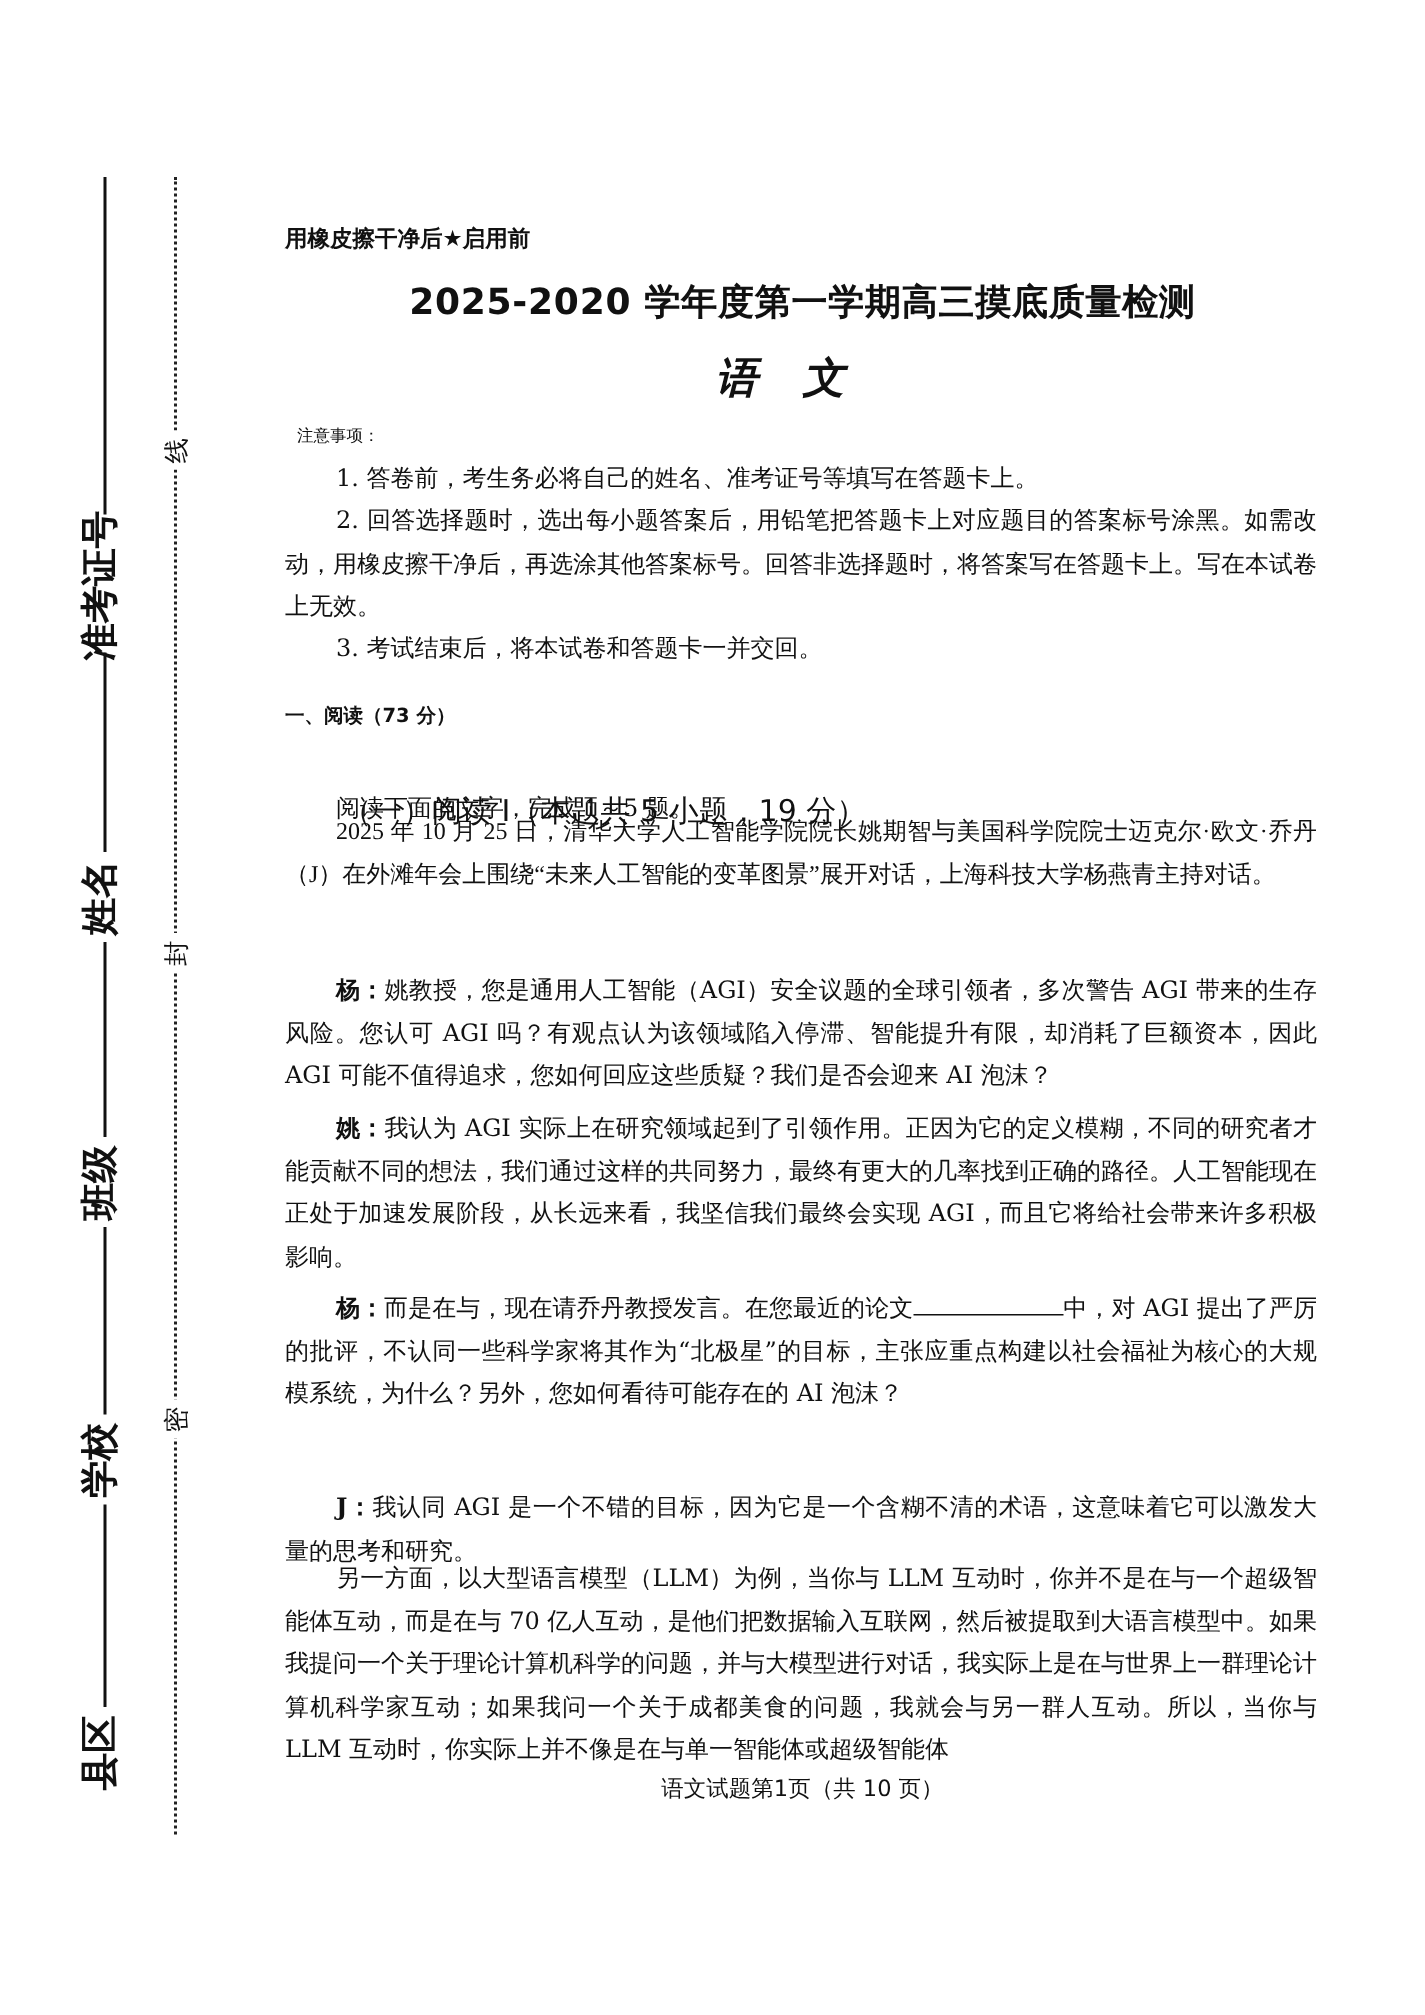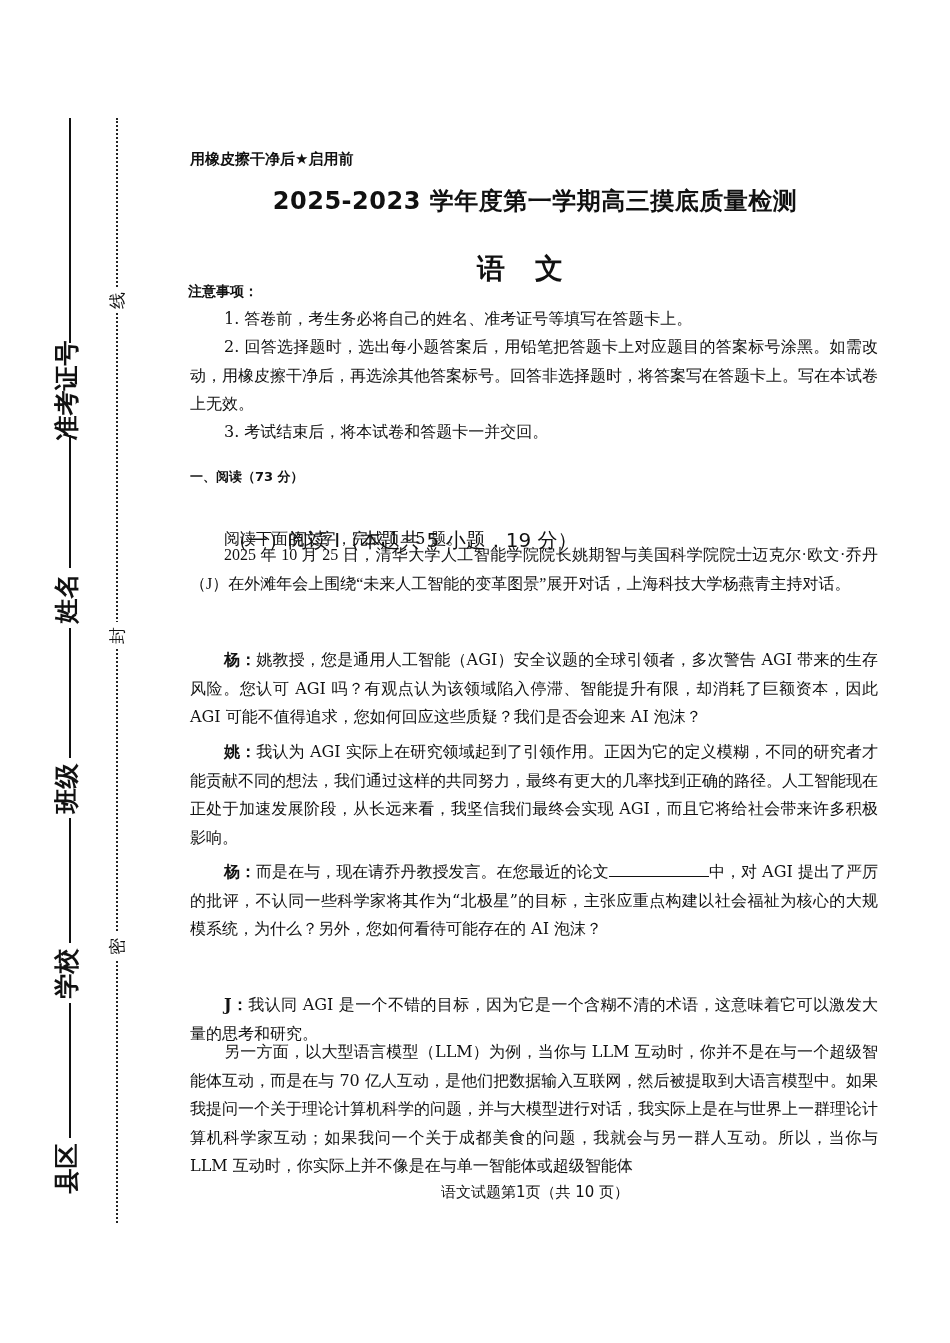--- a/index.html
+++ b/index.html
@@ -8,23 +8,23 @@
 
   
   .margin-field { position:absolute; left:52px; width:28px; display:flex; align-items:center; justify-content:center; }
   .rot { transform:rotate(-90deg); white-space:nowrap; font-family:"DejaVu Sans","Liberation Sans",sans-serif; font-size:25px; font-weight:bold; }
   .margin-line { position:absolute; left:69px; width:2px; background:#111; }
   .dotted { position:absolute; left:116px; top:118px; height:1105px; border-left:2px dotted #222; }
   .seal { position:absolute; left:104px; width:26px; height:26px; background:#fff; display:flex; align-items:center; justify-content:center; }
   .seal span { transform:rotate(-90deg); font-size:17px; font-family:"DejaVu Sans","Liberation Sans",sans-serif; }
   .conf { position:absolute; top:150px; left:190px; font-size:15px; font-weight:bold; font-family:"DejaVu Sans","Liberation Sans",sans-serif; }
   .title { position:absolute; top:185px; left:190px; width:690px; text-align:center; font-size:24px; font-weight:bold; font-family:"DejaVu Sans","Liberation Sans",sans-serif; letter-spacing:0.5px; }
-  .subject { position:absolute; top:250px; left:190px; width:690px; text-align:center; font-size:28px; font-weight:bold; letter-spacing:30px; font-family:"DejaVu Sans","Liberation Sans",sans-serif; }
+  .subject { position:absolute; top:233px; left:190px; width:690px; text-align:center; font-size:28px; font-weight:bold; letter-spacing:30px; font-family:"DejaVu Sans","Liberation Sans",sans-serif;font-style:italic; }
 
-  .notice-h { position:absolute; top:283px; left:188px; font-size:14px; font-weight:bold; font-family:"DejaVu Sans","Liberation Sans",sans-serif; }
+  .notice-h { position:absolute; top:283px; left:198px; font-size:11px; font-weight:normal; font-family:"DejaVu Sans","Liberation Sans",sans-serif; }
   .p { position:absolute; left:190px; width:688px; font-size:16px; line-height:28.5px; text-align:justify; }
   .ind { text-indent:34px; }
   .h1 { position:absolute; top:468px; left:190px; font-size:13px; font-weight:bold; font-family:"DejaVu Sans","Liberation Sans",sans-serif; }
   .h2 { position:absolute; top:527px; left:228px; font-size:20px; font-weight:normal; font-family:"DejaVu Sans","Liberation Sans",sans-serif; }
   .blank { display:inline-block; width:100px; border-bottom:1.5px solid #111; height:14px; vertical-align:baseline; }
   .spk { font-weight:bold; }
   .footer { position:absolute; top:1183px; left:190px; width:690px; text-align:center; font-size:15px; font-family:"DejaVu Sans","Liberation Sans",sans-serif; }
 </style>
 </head>
 <body>
@@ -58,21 +58,21 @@
     </div>
   <div class="seal" style="top:622px;">
       <span>封</span>
     </div>
   <div class="seal" style="top:933px;">
       <span>密</span>
     </div>
 </div>
 
 <div class="conf">用橡皮擦干净后★启用前</div>
-<div class="title">2025-2023 学年度第一学期高三摸底质量检测</div>
+<div class="title">2025-2020 学年度第一学期高三摸底质量检测</div>
 <div class="subject">语文</div>
 
 <div class="notice-h">注意事项：</div>
 <div class="p ind" style="top:305px;">1. 答卷前，考生务必将自己的姓名、准考证号等填写在答题卡上。</div>
 <div class="p ind" style="top:333px;">2. 回答选择题时，选出每小题答案后，用铅笔把答题卡上对应题目的答案标号涂黑。如需改动，用橡皮擦干净后，再选涂其他答案标号。回答非选择题时，将答案写在答题卡上。写在本试卷上无效。</div>
 <div class="p ind" style="top:418px;">3. 考试结束后，将本试卷和答题卡一并交回。</div>
 
 <div class="h1">一、阅读（73 分）</div>
 <div class="h2">（一）阅读 I（本题共 5 小题，19 分）</div>
 <div class="p ind" style="top:525px;">阅读下面的文字，完成 1～5 题。</div>

